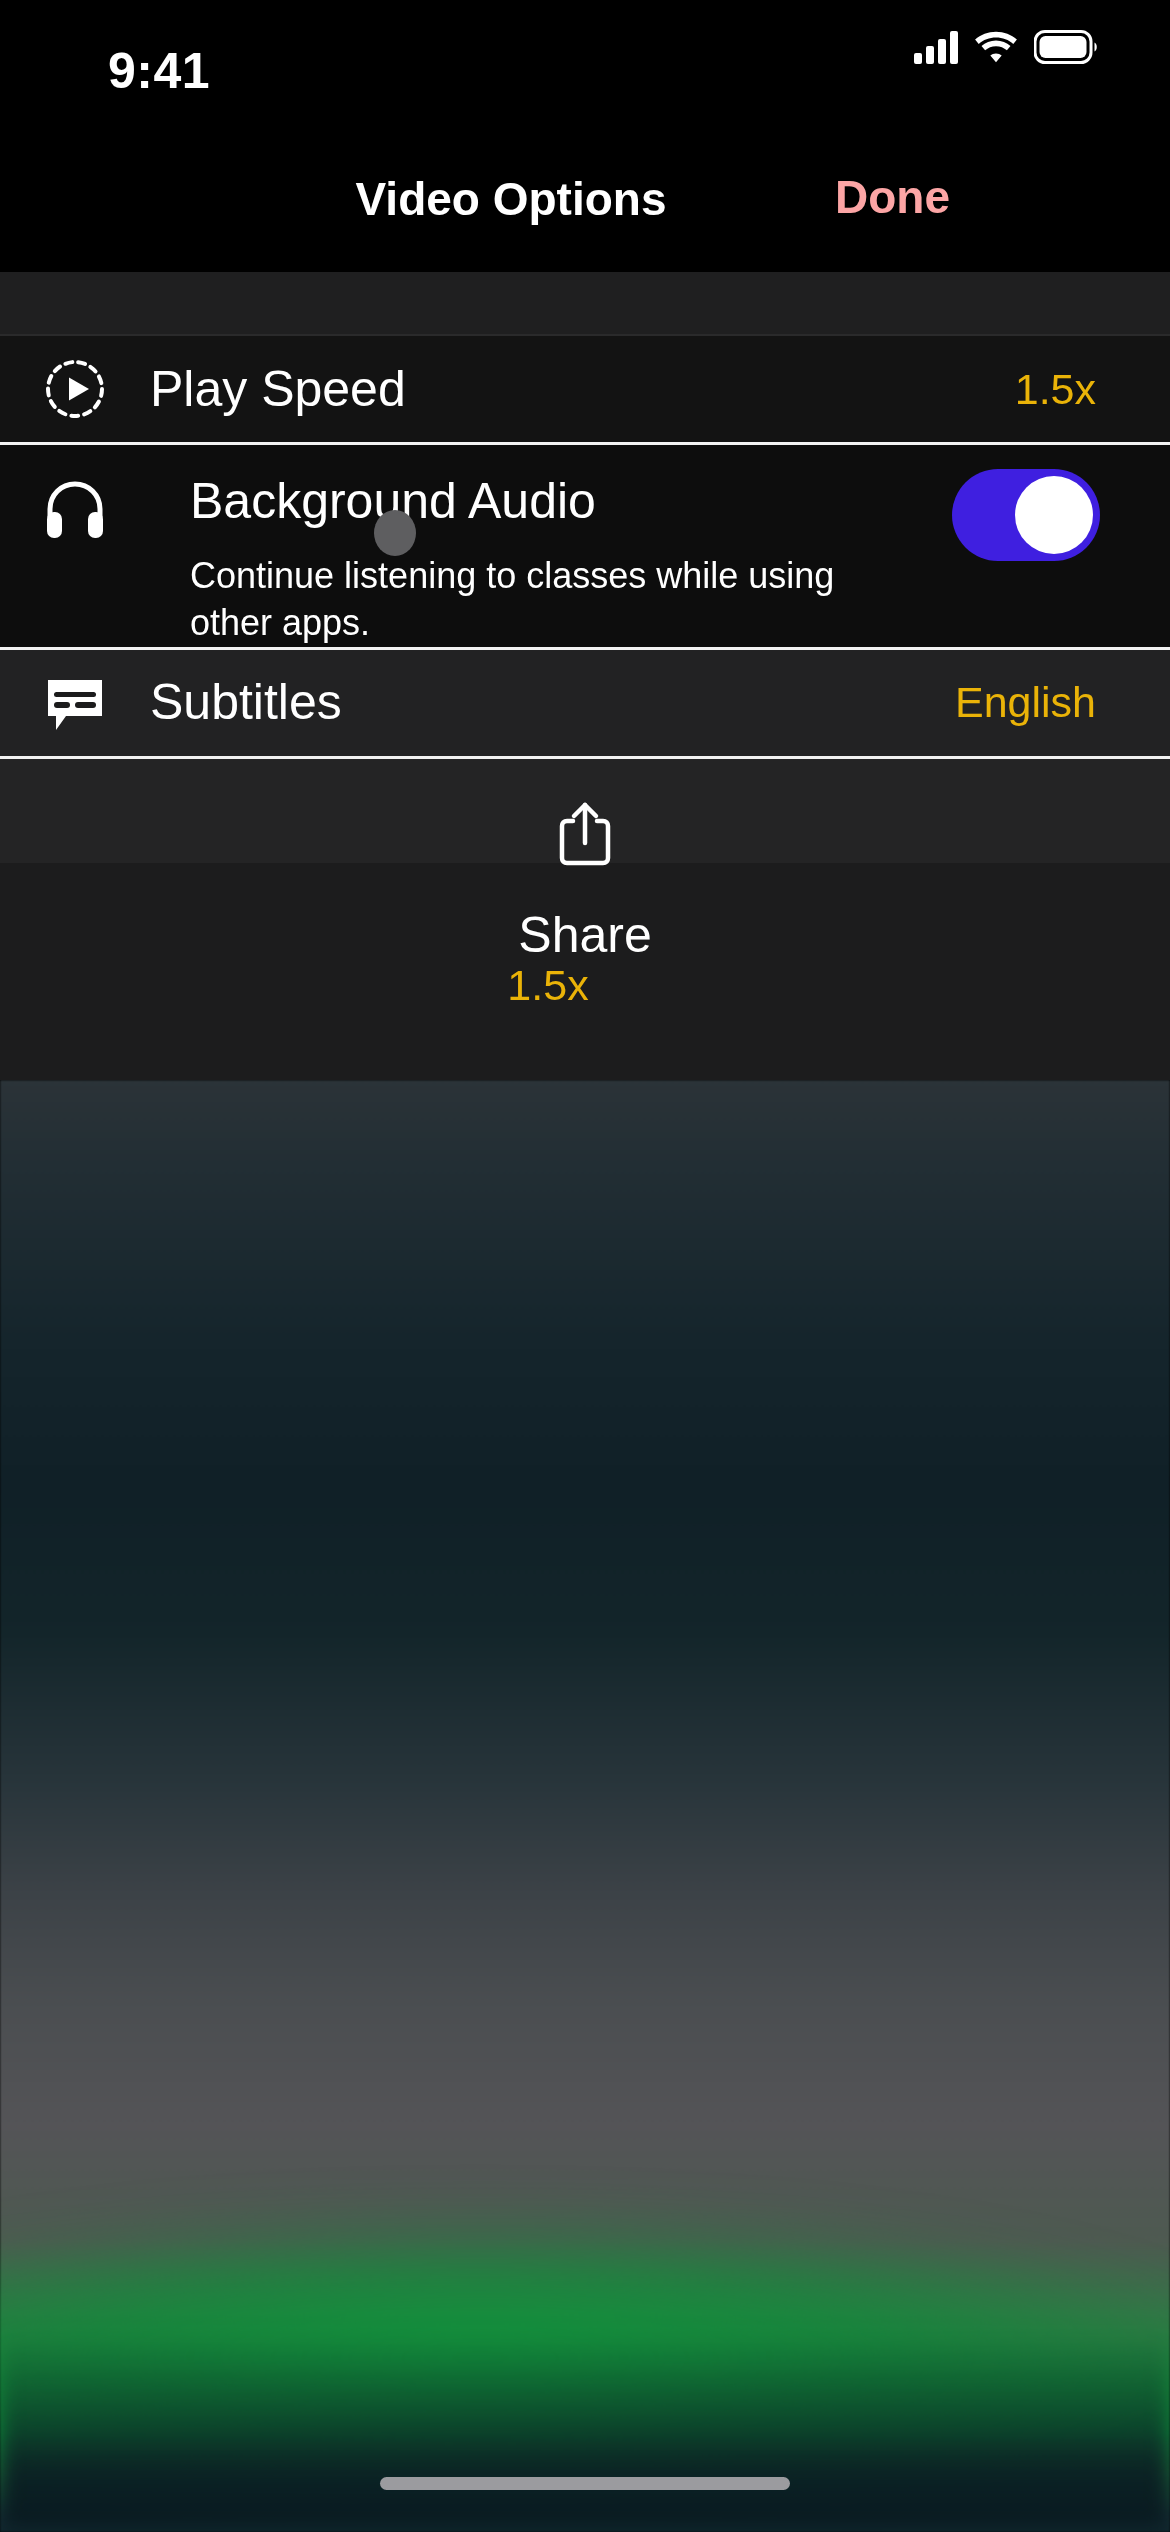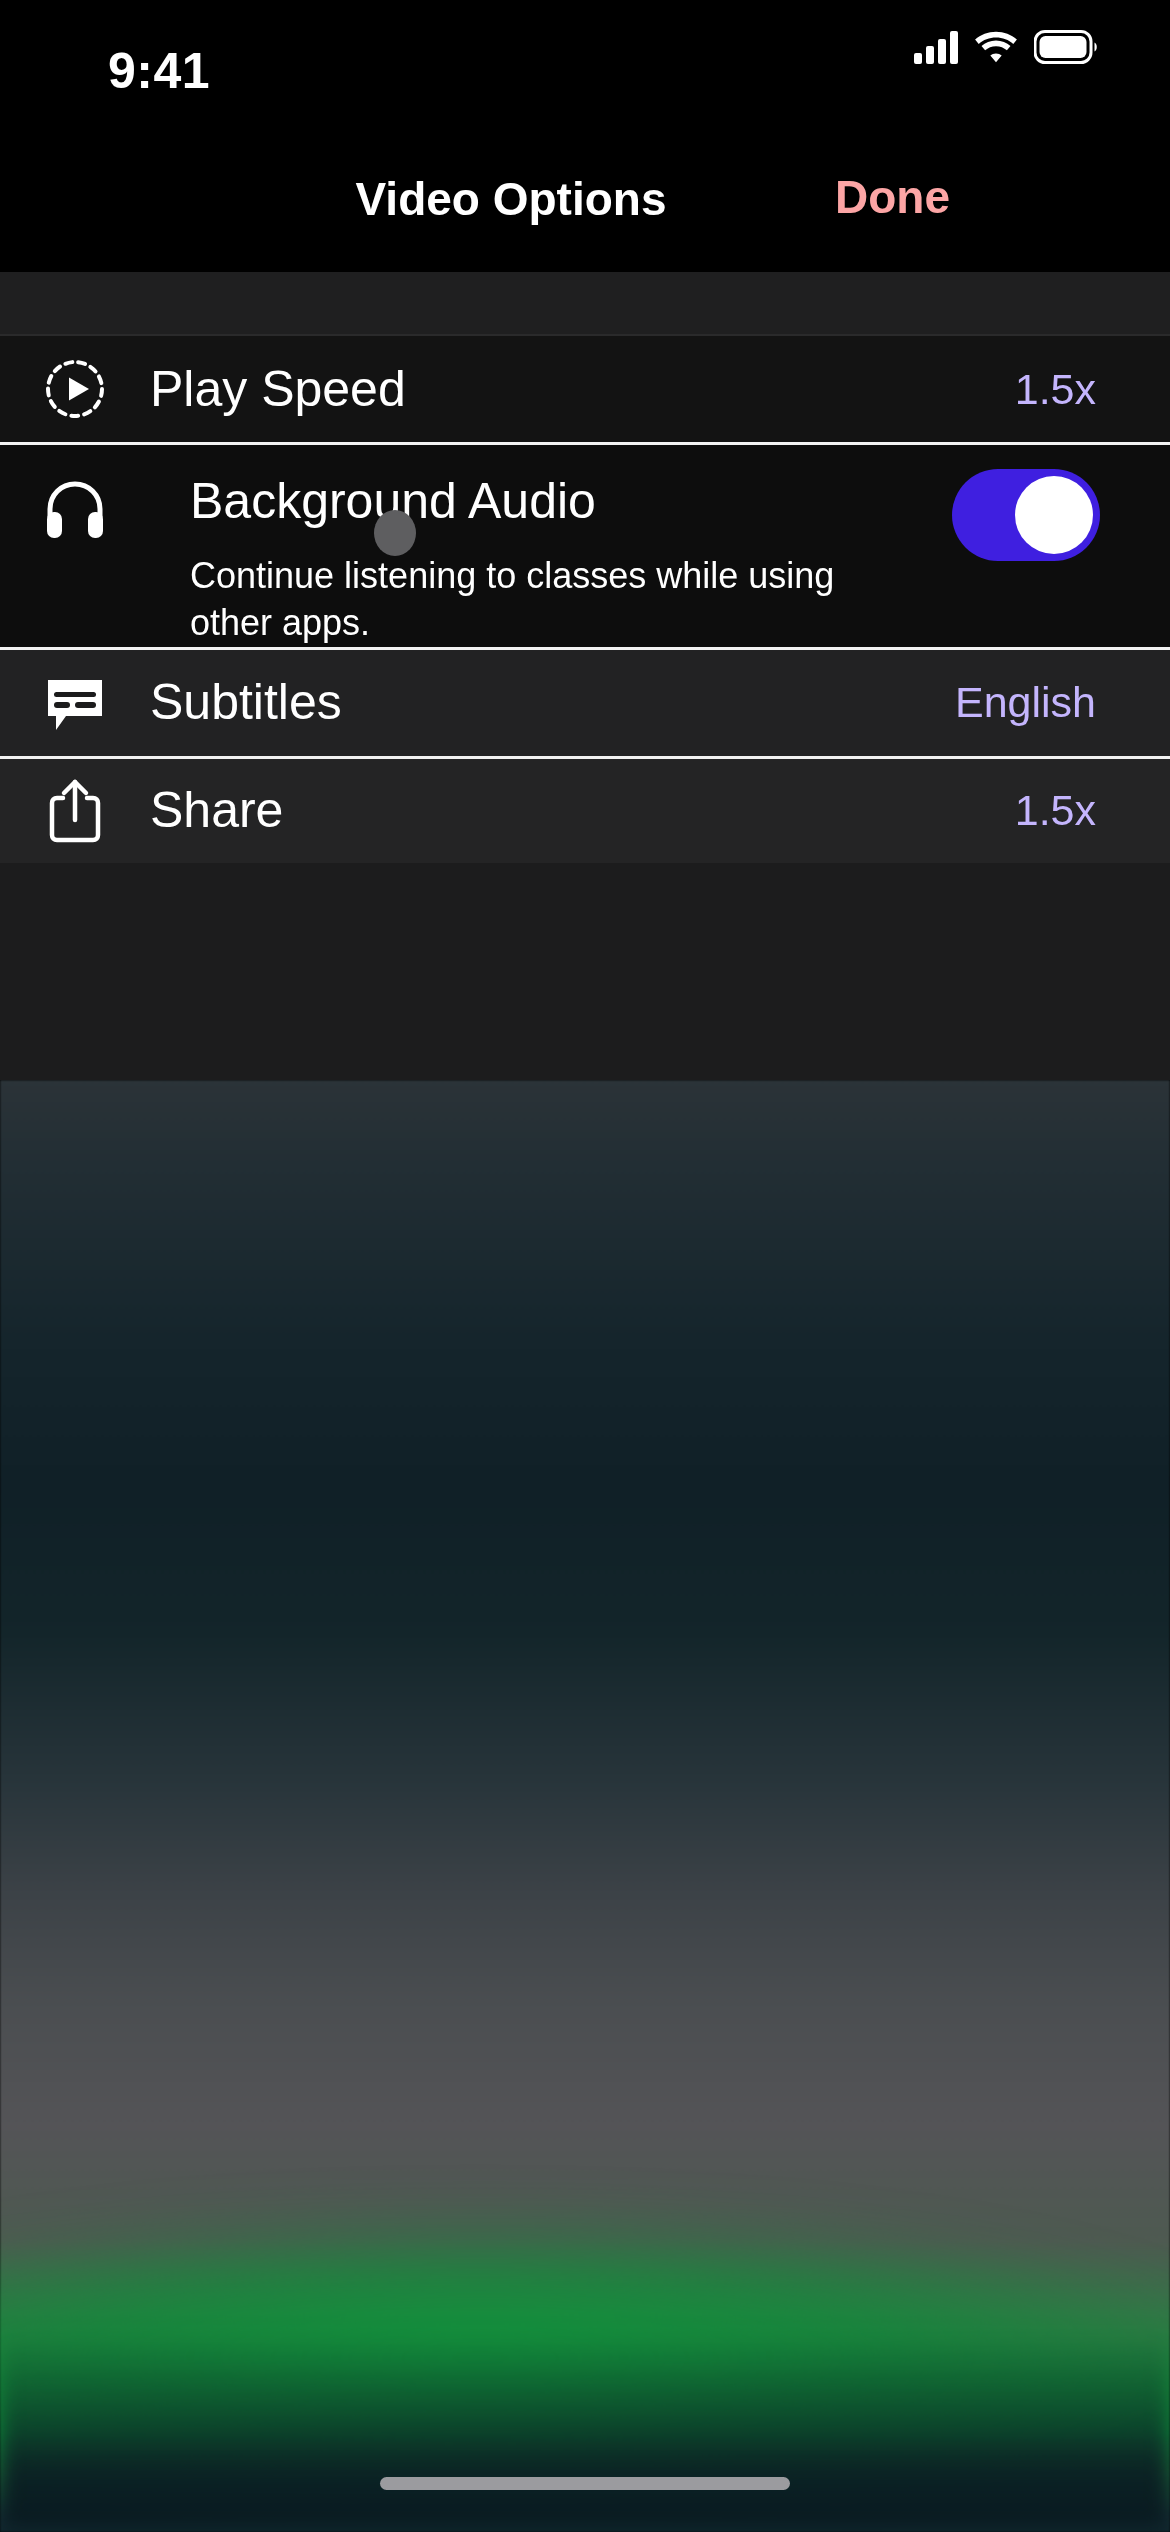--- a/index.html
+++ b/index.html
@@ -105,30 +105,30 @@
   }
   .row-main { flex:1 1 auto; }
   .row-label {
     color:#fff; font-size:50px; font-weight:400; line-height:1.05;
   }
   .row-sub {
     color:#ffffff; font-size:36px; font-weight:400;
     line-height:1.32; margin-top:24px; max-width:790px;
   }
   .row-value {
-    flex:0 0 auto; color:#c4b5fd; font-size:43px; font-weight:400;
+    flex:0 0 auto; color:#eab308; font-size:43px; font-weight:400;
     padding-right:74px; white-space:nowrap;
   }
 
   
   #row-playspeed { height:106px; align-items:center; background:#131313; }
   #gap-top { height:62px; width:1170px; background:#1f1f20; }
   #row-bgaudio { min-height:184px; padding-top:30px; background:#0d0d0d;gap:40px; }
   #row-subtitles { height:106px; align-items:center; background:#222223; }
-  #row-share { height:104px; align-items:center; background:#242425; }
+  #row-share { height:104px; align-items:center; background:#242425;flex-direction:column; }
 
   
   .toggle {
     position:relative; width:148px; height:92px; border-radius:46px;
     background:#3f1fe0; flex:0 0 auto; margin-right:70px; margin-top:-6px;
   }
   .toggle .knob {
     position:absolute; top:7px; right:7px;
     width:78px; height:78px; border-radius:50%;
     background:#fff;

